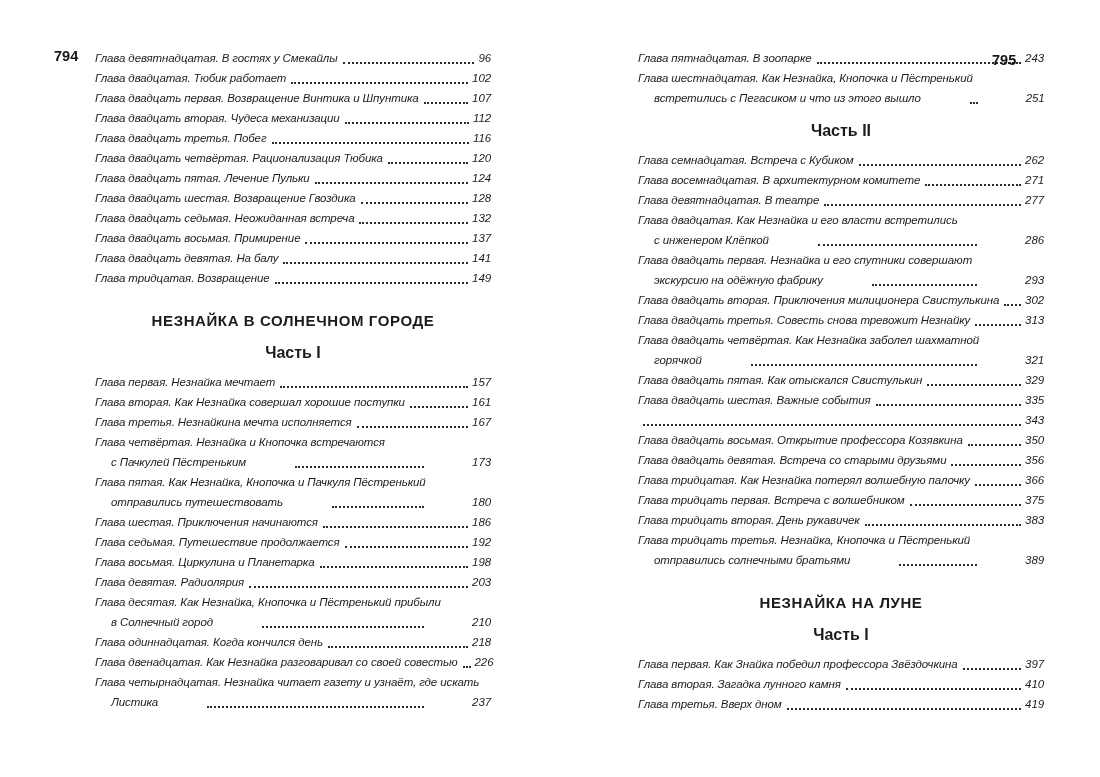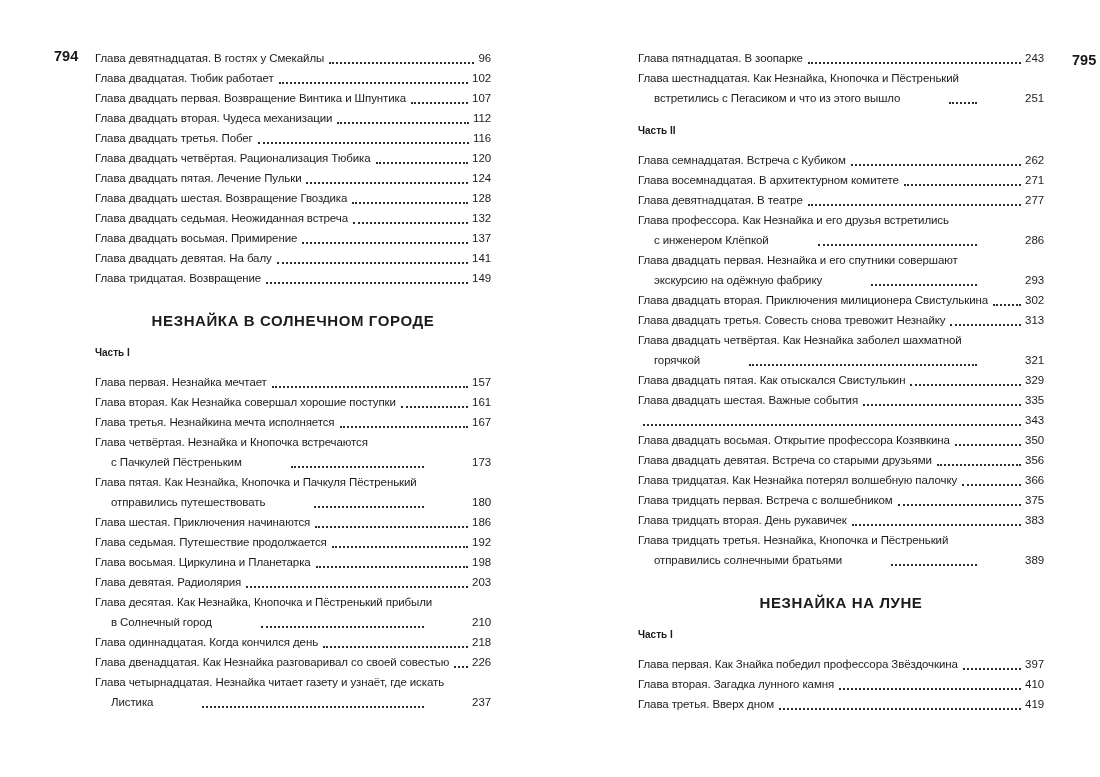--- a/index.html
+++ b/index.html
@@ -8,46 +8,47 @@
     width: 1100px; height: 777px;
     background: #ffffff;
     color: #1c1c1c;
     font-family: "Liberation Sans", "DejaVu Sans", sans-serif;
     overflow: hidden;
   }
   .spread { position: relative; width: 1100px; height: 777px; }
 
   .folio { position: absolute; font-weight: bold; font-size: 14.5px; color: #161616; }
   .folio-left  { left: 54px;  top: 48px; }
-  .folio-right { left: 1072px; top: 52px; }
+  .folio-right { left: 992px; top: 52px; }
 
   .toc { position: absolute; top: 48px; }
   .toc-left  { left: 95px;  width: 396px; }
   .toc-right { left: 638px; width: 406px; }
 
   .toc-section { width: 100%; }
 
   .book-heading {
     text-align: center; font-weight: bold;
     font-size: 15px; line-height: 19px;
     letter-spacing: 0.6px;
     margin: 23px 0 4px;
   }
   .part-heading {
-    text-align: left; font-weight: bold;
-    font-size: 10px; line-height: 18px;
+    text-align: center; font-weight: bold;
+    font-size: 16px; line-height: 18px;
     margin: 14px 0 10px;
   }
 
   .toc-entry { width: 100%; }
   .toc-line {
     display: flex; align-items: flex-start;
     font-size: 11.5px; line-height: 20px;
     letter-spacing: -0.1px;
     white-space: nowrap;
+    font-style: italic;
   }
   .toc-line.cont { padding-left: 16px; gap: 44px; }
   .toc-text { white-space: nowrap; }
   .leader {
     flex: 1 1 auto; min-width: 8px;
     margin: 0 4px 4px 5px;
     align-self: flex-end;
     border-bottom: 2px dotted #2b2b2b;
   }
   .toc-page { white-space: nowrap; font-size: 11.5px; }
@@ -291,21 +292,21 @@
         </div>
         <div class="toc-entry">
           <div class="toc-line">
             <span class="toc-text">Глава девятнадцатая. В театре</span>
             <span class="leader"></span>
             <span class="toc-page">277</span>
           </div>
         </div>
         <div class="toc-entry">
           <div class="toc-line">
-            <span class="toc-text">Глава профессора. Как Незнайка и его друзья встретились</span>
+            <span class="toc-text">Глава двадцатая. Как Незнайка и его власти встретились</span>
           </div>
           <div class="toc-line cont">
             <span class="toc-text">с инженером Клёпкой</span>
             <span class="leader"></span>
             <span class="toc-page">286</span>
           </div>
         </div>
         <div class="toc-entry">
           <div class="toc-line">
             <span class="toc-text">Глава двадцать первая. Незнайка и его спутники совершают</span>

